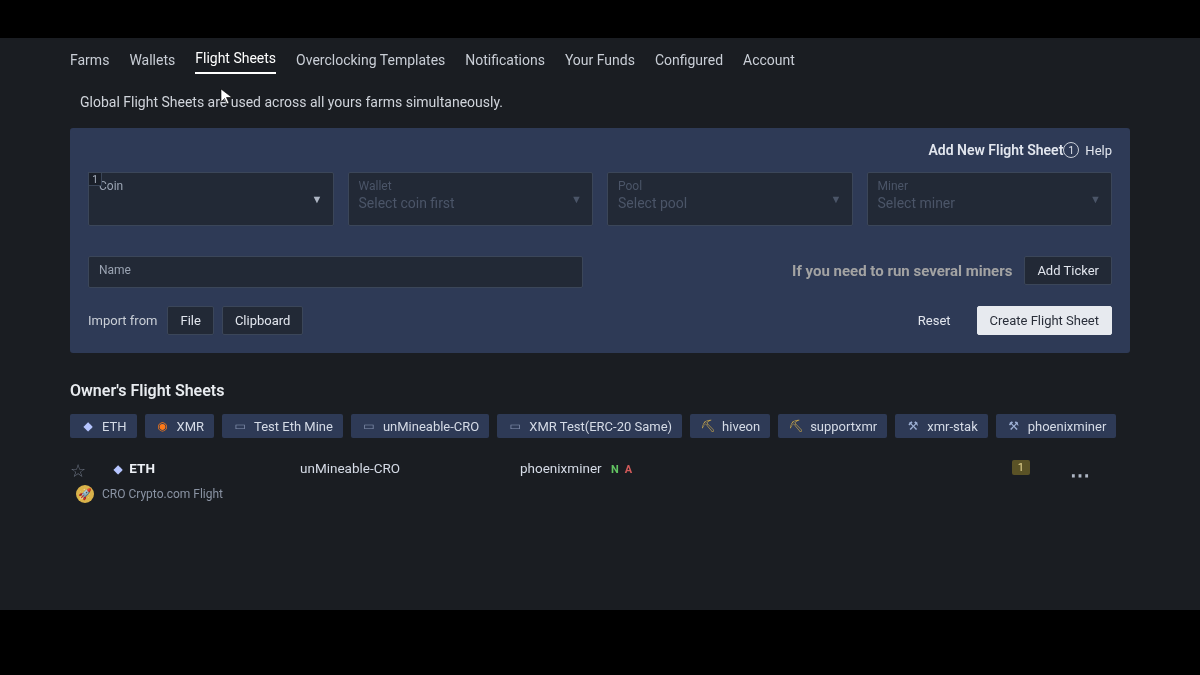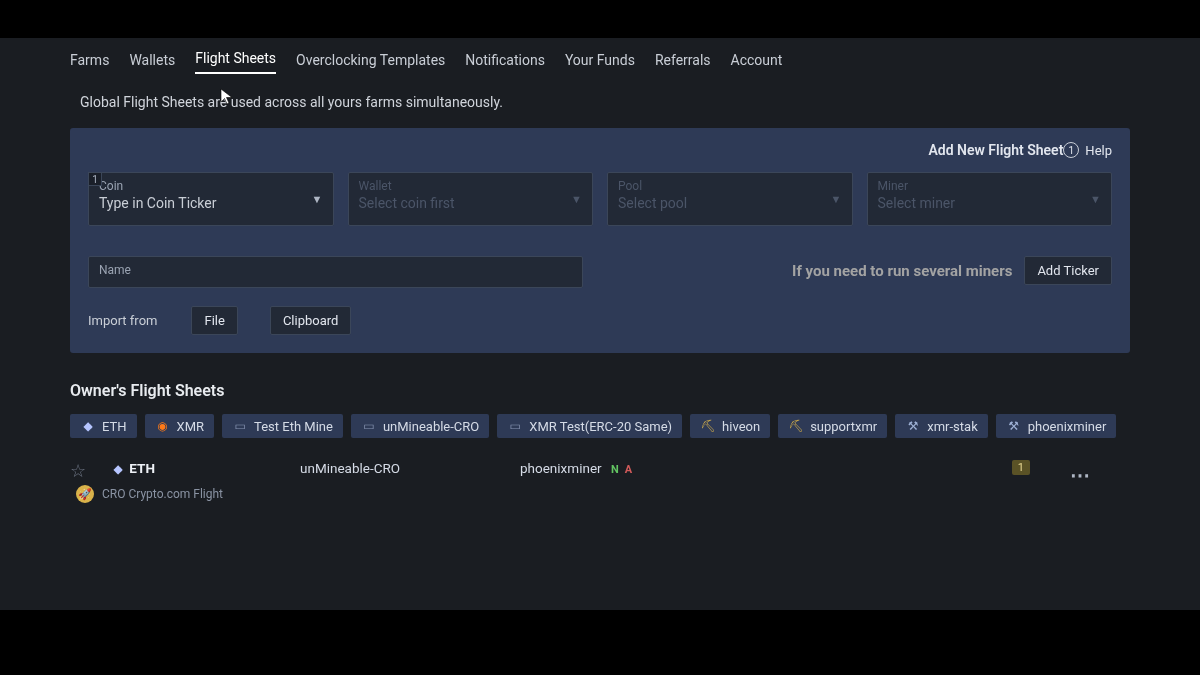--- a/index.html
+++ b/index.html
@@ -27,21 +27,21 @@
   .badge-1 { position: absolute; left: -1px; top: -1px; background: #1a1f29; color: #aeb6c4; font-size: 10px; width: 14px; height: 14px; display:flex; align-items:center; justify-content:center; border:1px solid #3b4659; }
   .chev { position:absolute; right:10px; top:50%; transform:translateY(-50%); color:#aeb6c4; font-size:11px; }
   .chev.dim { color:#4b5568; }
   .name-row { margin-top: 30px; display:flex; align-items:flex-start; }
   .name-field { width: 495px; background:#222936; border:1px solid #3b4659; border-radius:2px; padding:6px 10px 8px 10px; }
   .add-miner-wrap { margin-left:auto; display:flex; align-items:center; gap:12px; }
   .add-miner-note { font-size: 15px; color: #a3a3a3; font-weight: bold; }
   .btn { background:#222936; border:1px solid #3b4659; color:#e2e6ee; font-size:13px; padding:6px 12px; border-radius:2px; cursor:pointer; }
   .btn.primary { background:#e7eaef; color:#2a2f3a; border-color:#e7eaef; }
   .btn.plain { background:transparent; border:none; }
-  .action-row { margin-top: 18px; display:flex; align-items:center;gap:24px; }
+  .action-row { margin-top: 18px; display:flex; align-items:center; }
   .import-label { font-size:13px; color:#c9ced6; margin-right:10px; }
   .action-row .right { margin-left:auto; display:flex; align-items:center; gap:14px; }
 
   
   .owner-title { margin: 28px 70px 14px 70px; font-size:16px; font-weight:600; color:#e8ebef; }
   .chips { margin: 0 70px; display:flex; gap:8px; flex-wrap:wrap; }
   .chip { background:#2e3a56; border-radius:2px; padding:4px 10px; display:flex; align-items:center; gap:6px; font-size:13px; color:#d5dbe6; cursor:pointer; }
   .ic { width:16px; height:16px; display:inline-flex; align-items:center; justify-content:center; font-size:12px; }
   .ic-eth { color:#b6c5ff; }
   .ic-xmr { color:#ff7a18; }
@@ -65,21 +65,21 @@
 
 <div class="page">
 
   <div class="nav">
     <a>Farms</a>
     <a>Wallets</a>
     <a class="active">Flight Sheets</a>
     <a>Overclocking Templates</a>
     <a>Notifications</a>
     <a>Your Funds</a>
-    <a>Referrals</a>
+    <a>Configured</a>
     <a>Account</a>
   </div>
   <div class="cursor-img">
     <svg width="14" height="18" viewBox="0 0 14 18">
         <path d="M1 1 L1 14 L4.5 10.5 L7 16 L9 15 L6.5 9.5 L12 9.5 Z" fill="#fff" stroke="#000" stroke-width="0.6"></path>
       </svg>
   </div>
 
   <div class="info">Global Flight Sheets are used across all yours farms simultaneously.</div>
 
@@ -89,21 +89,20 @@
       <div class="help">
         <span class="help-circle">1</span>
         <span>Help</span>
       </div>
     </div>
 
     <div class="row">
       <div class="field">
         <div class="badge-1">1</div>
         <div class="field-label">Coin</div>
-        <div class="field-value">Type in Coin Ticker</div>
         <span class="chev">▼</span>
       </div>
       <div class="field">
         <div class="field-label dim">Wallet</div>
         <div class="field-value dim">Select coin first</div>
         <span class="chev dim">▼</span>
       </div>
       <div class="field">
         <div class="field-label dim">Pool</div>
         <div class="field-value dim">Select pool</div>
@@ -123,20 +122,24 @@
       <div class="add-miner-wrap">
         <span class="add-miner-note">If you need to run several miners</span>
         <button class="btn">Add Ticker</button>
       </div>
     </div>
 
     <div class="action-row">
       <span class="import-label">Import from</span>
       <button class="btn" style="margin-right:8px">File</button>
       <button class="btn">Clipboard</button>
+      <div class="right">
+        <button class="btn plain">Reset</button>
+        <button class="btn primary">Create Flight Sheet</button>
+      </div>
     </div>
   </div>
 
   <div class="owner-title">Owner's Flight Sheets</div>
 
   <div class="chips">
     <div class="chip">
         <span class="ic ic-eth">◆</span>
         <span>ETH</span>
       </div>

